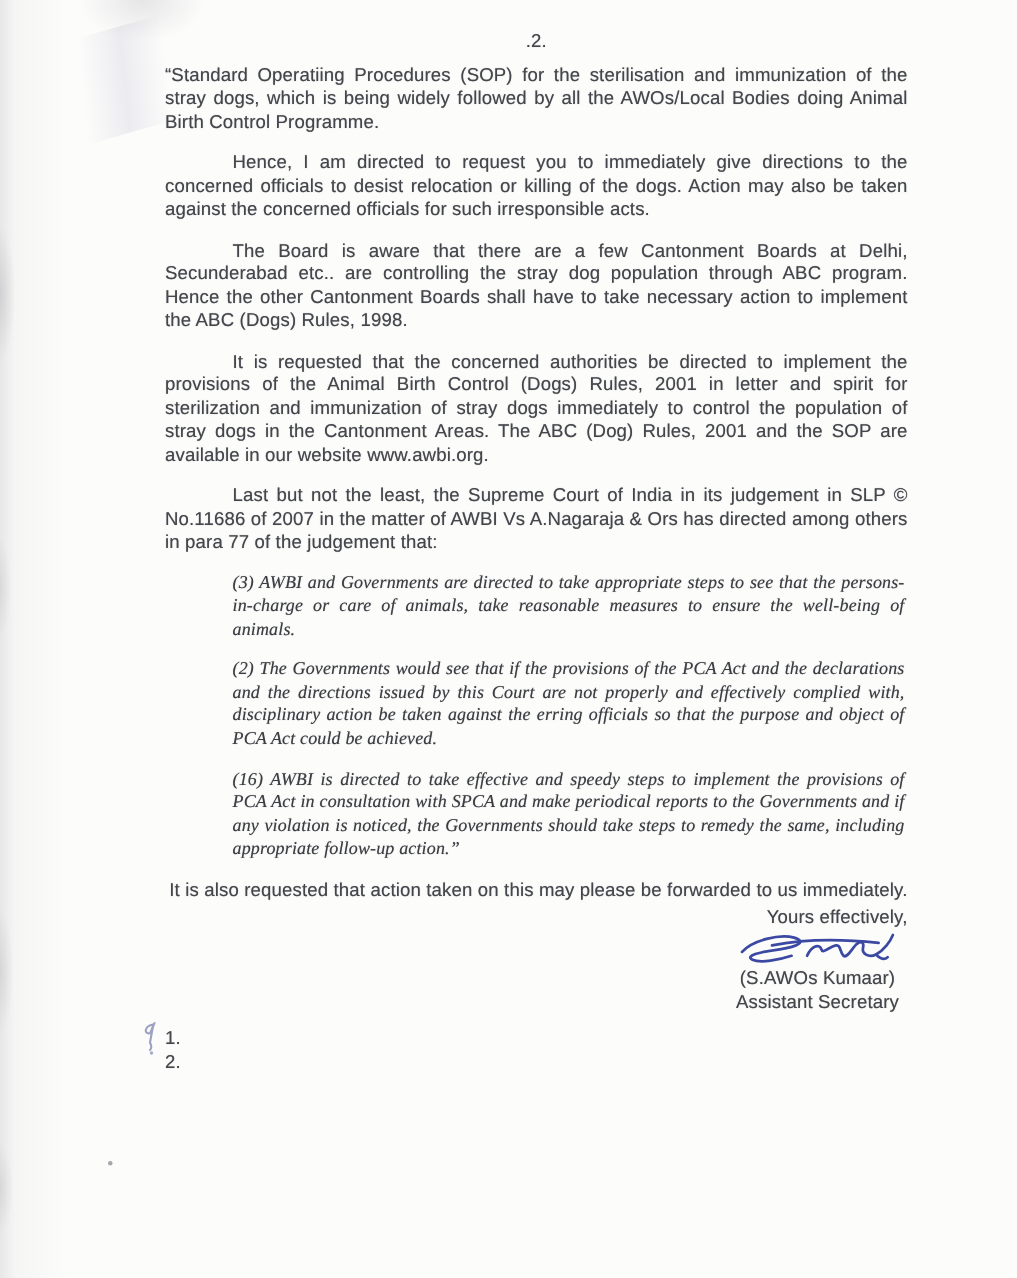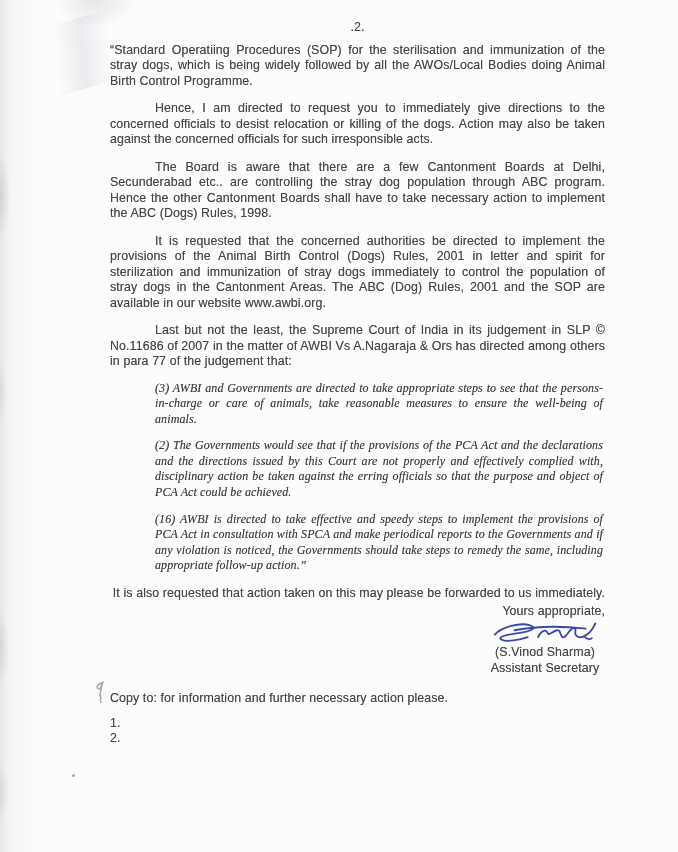--- a/index.html
+++ b/index.html
@@ -92,34 +92,33 @@
 
     <p class="para indent">Last but not the least, the Supreme Court of India in its judgement in SLP © No.11686 of 2007 in the matter of AWBI Vs A.Nagaraja &amp; Ors has directed among others in para 77 of the judgement that:</p>
 
     <div class="quote">(3) AWBI and Governments are directed to take appropriate steps to see that the persons-in-charge or care of animals, take reasonable measures to ensure the well-being of animals.</div>
     <div class="quote">(2) The Governments would see that if the provisions of the PCA Act and the declarations and the directions issued by this Court are not properly and effectively complied with, disciplinary action be taken against the erring officials so that the purpose and object of PCA Act could be achieved.</div>
     <div class="quote">(16) AWBI is directed to take effective and speedy steps to implement the provisions of PCA Act in consultation with SPCA and make periodical reports to the Governments and if any violation is noticed, the Governments should take steps to remedy the same, including appropriate follow-up action.”</div>
 
     <p class="para closing">It is also requested that action taken on this may please be forwarded to us immediately.</p>
 
     <div class="sig-block">
-      <div class="valediction">Yours appropriate,</div>
+      <div class="valediction">Yours effectively,</div>
       <svg class="signature-svg" width="120" height="26" viewBox="0 0 130 30">
         <g fill="none" stroke="#2b3a9c" stroke-width="2.1" stroke-linecap="round" stroke-linejoin="round" opacity="0.92">
           <path d="M7 18 C15 9, 36 4, 47 7 C57 10, 50 14, 36 16 C20 18, 9 21, 15 24 C21 27, 36 24, 45 21"></path>
           <path d="M30 13 C55 8, 84 8, 112 11"></path>
           <path d="M57 21 C60 14, 66 11, 68 16 C69 20, 74 14, 79 13 C83 12, 82 18, 85 21 C88 23, 91 16, 95 12 C99 9, 101 11, 100 15 C99 19, 104 23, 110 20 C116 17, 121 10, 123 5"></path>
           <path d="M110 20 C113 23, 116 25, 119 22"></path>
         </g>
       </svg>
-      <div>(S.Vinod Sharma)</div>
+      <div>(S.AWOs Kumaar)</div>
       <div>Assistant Secretary</div>
     </div>
 
-    <div class="copy-head">Copy to: for information and further necessary action please.</div>
 
     <div class="copy-item gap">
       <span class="num">1.</span>
     </div>
     <div class="copy-item">
       <span class="num">2.</span>
     </div>
   </div>
 
   <svg class="margin-mark" width="18" height="28" viewBox="0 0 18 28">

